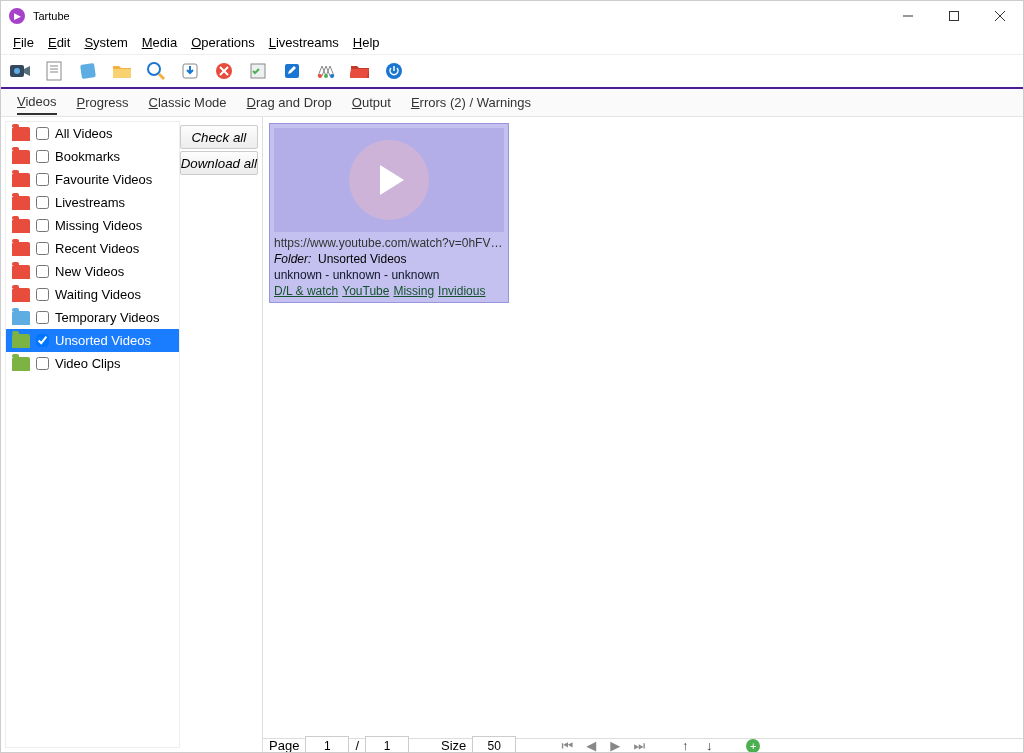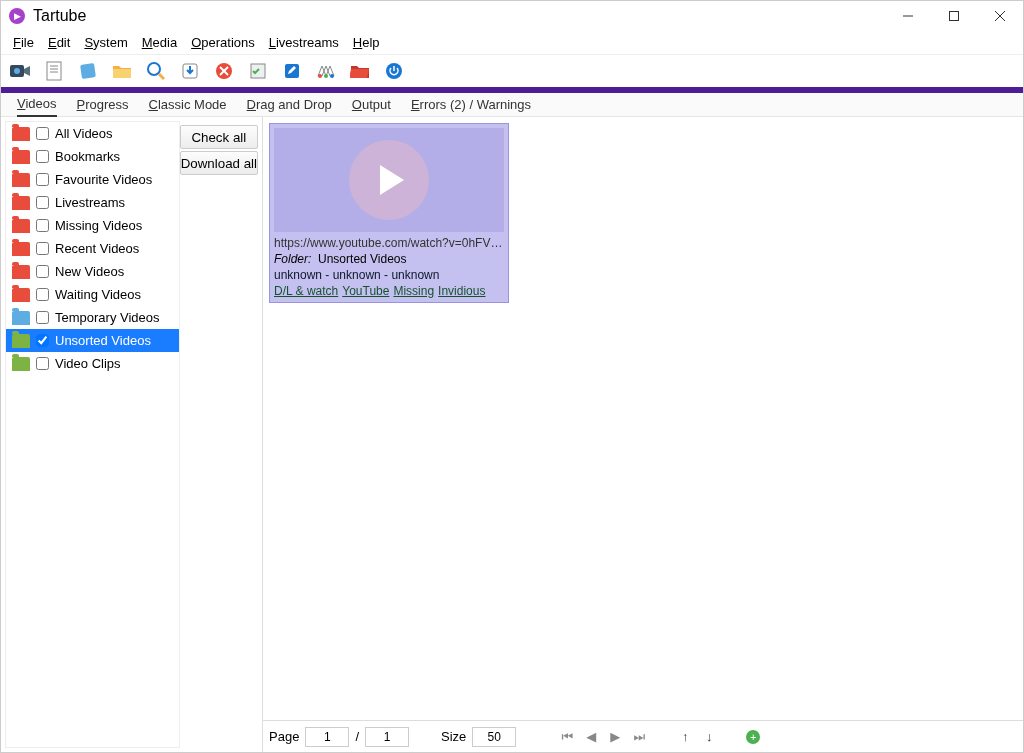--- a/index.html
+++ b/index.html
@@ -1,57 +1,57 @@
 <!DOCTYPE html>
 <html><head>
 <meta charset="utf-8">
 <style>
 * { box-sizing: border-box; margin: 0; padding: 0; font-family: "Segoe UI", Tahoma, sans-serif; }
 body { background: #fff; font-size: 13px; color: #000; width: 1024px; height: 753px; overflow: hidden; display: flex; flex-direction: column; border: 1px solid #ccc; }
 .titlebar { height: 30px; display: flex; align-items: center; padding: 0 0 0 8px; background: #fff; }
 .titlebar .app-icon { width: 16px; height: 16px; border-radius: 50%; background: #a642c9; display: flex; align-items: center; justify-content: center; margin-right: 8px; }
 .titlebar .app-icon span { color: #fff; font-size: 9px; margin-left: 1px; }
-.titlebar .title { flex: 1; font-size: 16px; }
+.titlebar .title { flex: 1; font-size: 11px; }
 .winbtn { width: 46px; height: 30px; display: flex; align-items: center; justify-content: center; color: #333; }
 .winbtn svg { width: 10px; height: 10px; }
 .menubar { height: 24px; display: flex; align-items: center; padding: 0 6px; gap: 2px; border-bottom: 1px solid #eee; }
 .menubar span { padding: 2px 6px; cursor: default; }
 .menubar span u { text-decoration: underline; }
 .toolbar { height: 32px; display: flex; align-items: center; padding: 4px 8px; gap: 12px; }
 .toolbar .tbicon { width: 22px; height: 22px; display: flex; align-items: center; justify-content: center; }
-.tabs { height: 30px; display: flex; align-items: center; gap: 20px; padding: 0 16px; border-top: 6px solid #4c1d95; border-bottom: 1px solid #e5e5e5; background: #fafafa; }
+.tabs { height: 30px; display: flex; align-items: center; gap: 20px; padding: 0 16px; border-top: 2px solid #4c1d95; border-bottom: 1px solid #e5e5e5; background: #fafafa; }
 .tabs span { cursor: default; padding: 4px 0; color: #333; }
 .tabs .active { border-bottom: 2px solid #333; }
 .content { flex: 1; display: flex; min-height: 0; }
 .sidebar { width: 262px; border-right: 1px solid #ddd; padding: 4px; display: flex; }
 .tree { flex: 1; overflow: auto; border: 1px solid #eee; }
 .tree .item { display: flex; align-items: center; height: 23px; padding: 0 6px; gap: 6px; }
 .tree .item.selected { background: #1a7cff; color: #fff; }
 .tree .folder-ic { width: 18px; height: 14px; border-radius: 2px 2px 0 0; position: relative; }
 .tree .folder-ic::before { content:""; position:absolute; top:-3px; left:0; width:7px; height:3px; background:inherit; border-radius:2px 2px 0 0; }
 .folder-red { background: #e74c3c; }
 .folder-blue { background: #5dade2; }
 .folder-green { background: #7cb342; }
 .tree input[type=checkbox] { width: 13px; height: 13px; }
 .btns { display: flex; flex-direction: column; gap: 2px; padding-top: 4px; }
-.btns button { height: 24px; background: linear-gradient(#fdfdfd,#ececec); border: 1px solid #ccc; border-radius: 2px; cursor: default; }
+.btns button { height: 24px; background: linear-gradient(#fdfdfd,#ececec); border: 1px solid #ccc; border-radius: 2px; cursor: default; font-style: italic; }
 .main { flex: 1; display: flex; flex-direction: column; min-width: 0; }
 .vidarea { flex: 1; padding: 6px; overflow: hidden; }
 .vidcard { width: 240px; background: #c4c0f0; border: 1px solid #9a93e0; padding: 4px; position: relative; font-size: 12px; }
 .thumb { height: 104px; background: #b3aee8; display: flex; align-items: center; justify-content: center; margin-bottom: 4px; position: relative; }
 .playcircle { width: 80px; height: 80px; border-radius: 50%; background: #cdb3d8; display: flex; align-items: center; justify-content: center; }
 .playtri { width: 0; height: 0; border-left: 24px solid #fff; border-top: 15px solid transparent; border-bottom: 15px solid transparent; margin-left: 6px; }
 .vidcard .url { color: #333; white-space: nowrap; overflow: hidden; text-overflow: ellipsis; }
 .vidcard .folder { margin-top: 2px; }
 .vidcard .folder em { font-style: italic; }
 .vidcard .meta { margin-top: 2px; color: #0f172a; }
 .vidcard .links { margin-top: 2px; }
 .vidcard .links a { color: #14532d; text-decoration: underline; margin-right: 4px; cursor: pointer; }
 .badges { position: absolute; top: 4px; right: 6px; display: flex; flex-direction: column; gap: 4px; align-items: center; }
-.pager { height: 32px; border-top: 1px solid #ddd; display: flex; align-items: center; padding: 0 6px; gap: 6px; }
+.pager { height: 14px; border-top: 1px solid #ddd; display: flex; align-items: center; padding: 0 6px; gap: 6px; }
 .pager input { width: 44px; height: 20px; border: 1px solid #ccc; text-align: center; font-size: 12px; }
 .pager .navbtn { width: 18px; text-align: center; color: #888; cursor: default; }
 .pager .navbtn.active { color: #333; }
 .pager .plus { width: 14px; height: 14px; background: #4caf50; border-radius: 50%; color: #fff; font-size: 11px; display: flex; align-items: center; justify-content: center; }
 </style>
 </head>
 <body>
 
 <div class="titlebar">
   <div class="app-icon">

